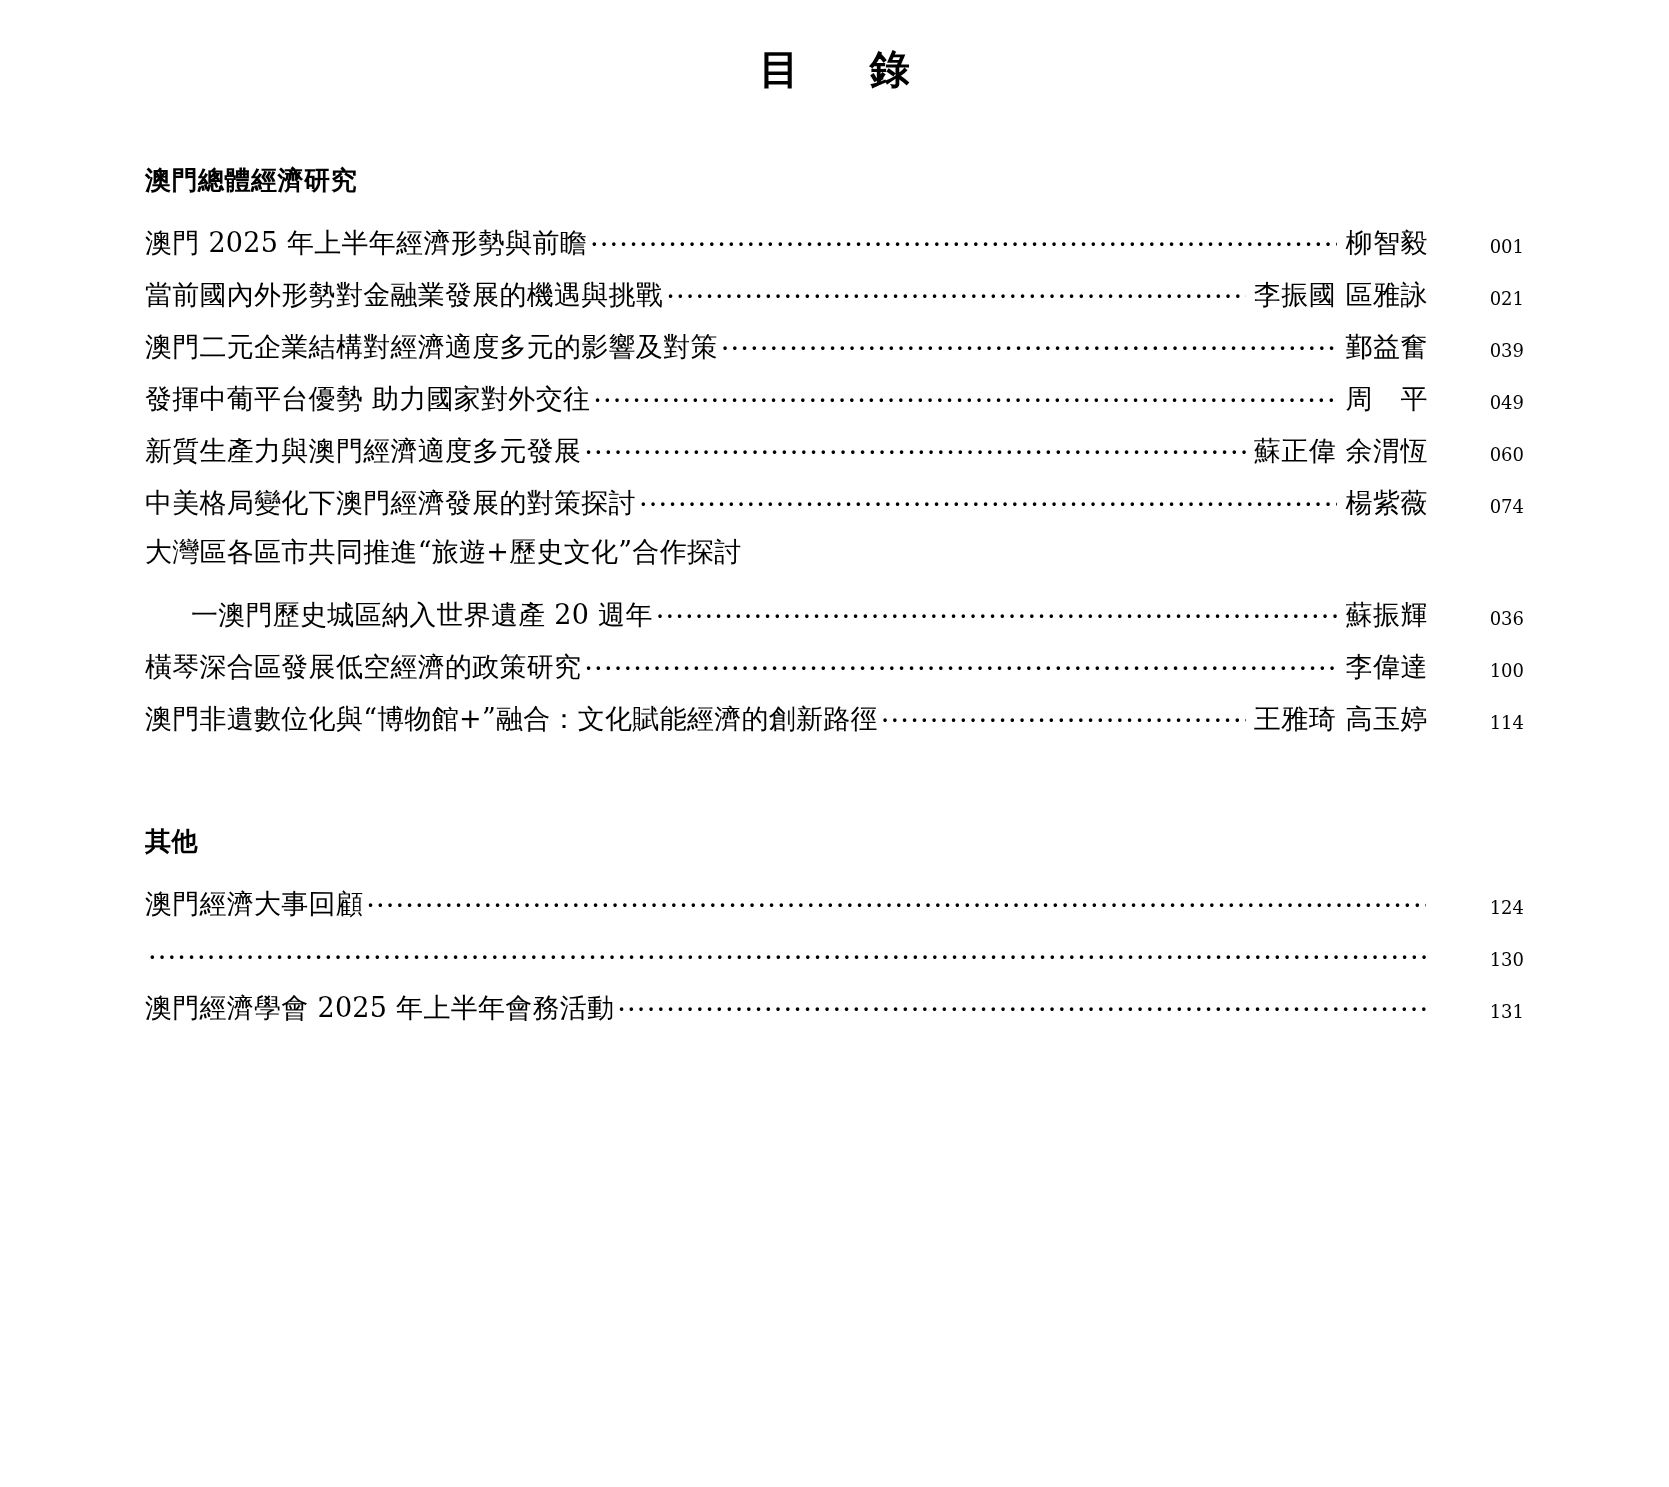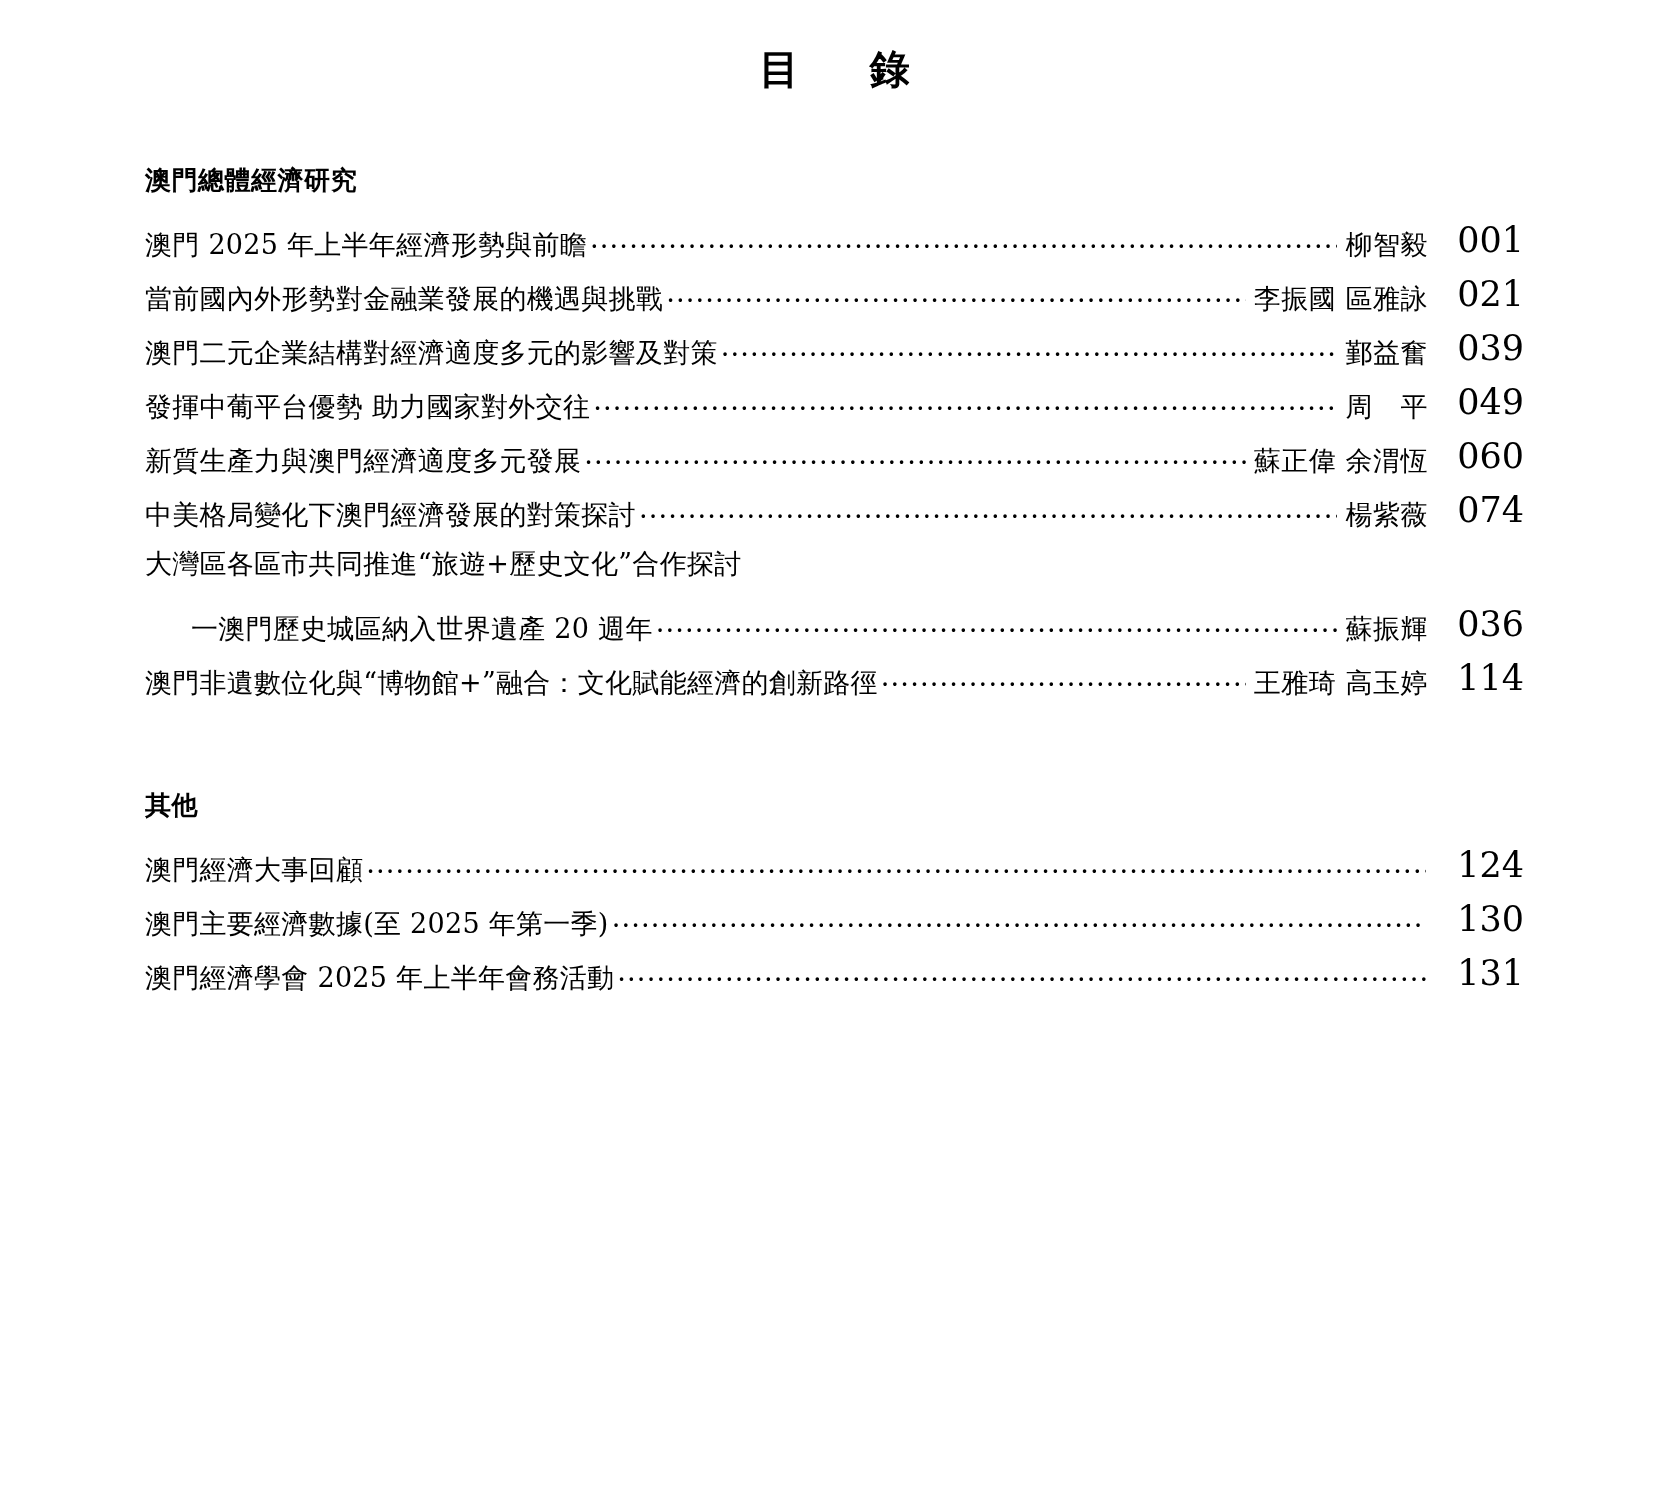--- a/index.html
+++ b/index.html
@@ -79,21 +79,21 @@
     text-align: right;
     padding-left: 6px;
     letter-spacing: 0.02em;
   }
   .entry .authors .a2 {
   }
   .entry .pageno {
     flex: 0 0 auto;
     width: 96px;
     text-align: right;
-    font-size: 35px;
+    font-size: 18px;
   }
   .entry.two-line {
     display: block;
     white-space: normal;
     padding-top: 22px;
   }
   .entry.two-line .line1 {
     font-size: 27px;
     letter-spacing: 0.01em;
   }
@@ -179,20 +179,28 @@
       <div class="line2row">
         <span class="etitle">一澳門歷史城區納入世界遺產 20 週年</span>
         <span class="leader"></span>
         <span class="authors">
           <span class="a1">蘇振輝</span>
         </span>
         <span class="pageno">036</span>
       </div>
     </div>
 
+    <div class="entry">
+      <span class="etitle">橫琴深合區發展低空經濟的政策研究</span>
+      <span class="leader"></span>
+      <span class="authors">
+        <span class="a1">李偉達</span>
+      </span>
+      <span class="pageno">100</span>
+    </div>
 
     <div class="entry">
       <span class="etitle">澳門非遺數位化與“博物館+”融合：文化賦能經濟的創新路徑</span>
       <span class="leader"></span>
       <span class="authors">
         <span class="a1">王雅琦</span>
         <span class="a2">高玉婷</span>
       </span>
       <span class="pageno">114</span>
     </div>
@@ -204,21 +212,20 @@
   <div class="entries">
 
     <div class="entry simple">
       <span class="etitle">澳門經濟大事回顧</span>
       <span class="leader"></span>
 
       <span class="pageno">124</span>
     </div>
 
     <div class="entry simple">
-      <span class="etitle">澳門主要經濟數據(至 2025 年第一季)</span>
       <span class="leader"></span>
 
       <span class="pageno">130</span>
     </div>
 
     <div class="entry simple">
       <span class="etitle">澳門經濟學會 2025 年上半年會務活動</span>
       <span class="leader"></span>
 
       <span class="pageno">131</span>

